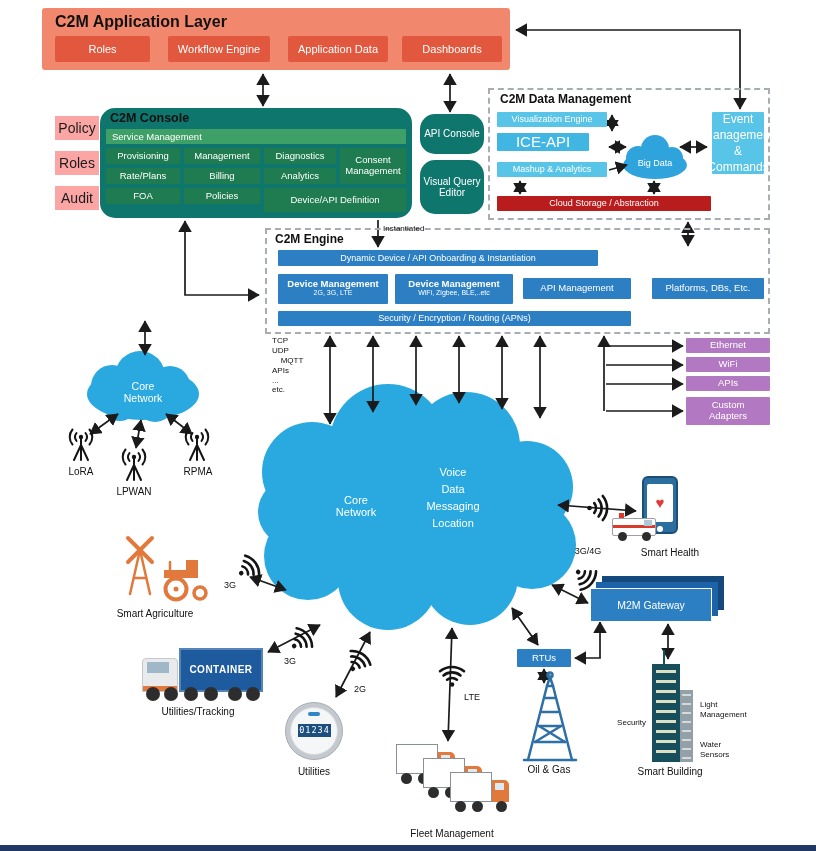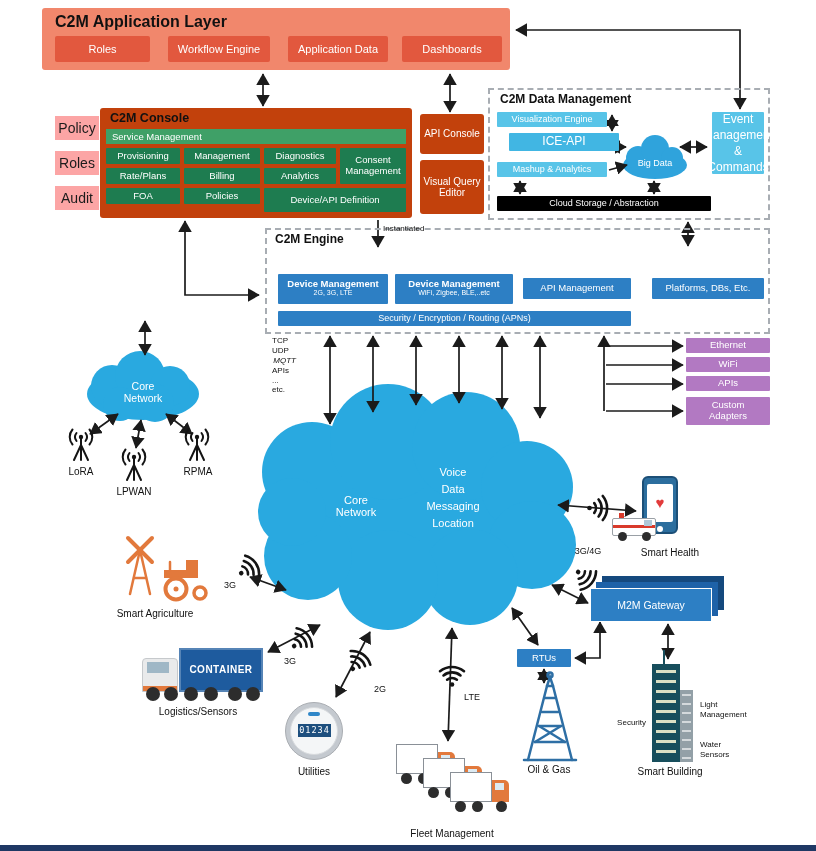--- a/index.html
+++ b/index.html
@@ -5,28 +5,28 @@
   html,body{margin:0;padding:0;background:#fff;}
   #canvas{position:relative;width:816px;height:851px;background:#fff;overflow:hidden;
           font-family:"Liberation Sans",sans-serif;}
   .n{position:absolute;box-sizing:border-box;}
   .flex{display:flex;align-items:center;justify-content:center;text-align:center;line-height:1.15;}
   .pre{white-space:pre-line;}
   .ttl{position:absolute;font-weight:bold;color:#111;}
   .lbl{position:absolute;color:#111;font-size:10px;text-align:center;line-height:1.2;}
   .sm8{font-size:8px;}
   .btn-red{background:#E2583E;color:#fff;font-size:11px;border-radius:2px;}
-  .grnbg{background:#c2410c;border-radius:3px;}
+  .grnbg{background:#0f766e;border-radius:15px;}
   .grnbtn{background:#1E7C50;color:#fff;font-size:9.5px;border-radius:1px;}
   .grnbar{background:#3FA067;color:#fff;font-size:9.5px;}
   .ltgrn{background:#fca5a5;color:#1c1c1c;font-size:14px;}
   .blu{background:#2D7FC4;color:#fff;border-radius:1px;}
   .ltblu{background:#58C4E8;color:#fff;border-radius:1px;}
   .ltblu2{background:#41B6E3;color:#fff;border-radius:1px;}
-  .ltblu3{background:#000000;color:#fff;border-radius:1px;}
+  .ltblu3{background:#b91c1c;color:#fff;border-radius:1px;}
   .pur{background:#B279C2;color:#fff;font-size:9.5px;border-radius:1px;}
   .dash{border:2px dashed #A8ADB3;}
   .cloudtxt{color:#fff;text-align:center;position:absolute;}
   svg{position:absolute;left:0;top:0;}
   .wheel{position:absolute;background:#2d2d2d;border-radius:50%;}
 </style>
 </head>
 <body>
 
 <div id="canvas">
@@ -182,45 +182,46 @@
     <div class="n flex grnbtn" style="left:84px;top:80px;width:76px;height:16px;">Policies</div>
     <div class="n flex grnbtn" style="left:164px;top:80px;width:142px;height:24px;">Device/API Definition</div>
   </div>
   <div class="n flex grnbg" style="left:420px;top:114px;width:64px;height:40px;color:#fff;font-size:10px;">API Console</div>
   <div class="n flex grnbg" style="left:420px;top:160px;width:64px;height:54px;color:#fff;font-size:10px;">Visual Query Editor</div>
 
   <div class="n dash" style="left:488px;top:88px;width:282px;height:132px;">
     <div class="ttl" style="left:10px;top:2px;font-size:12px;">C2M Data Management</div>
   </div>
   <div class="n flex ltblu" style="left:497px;top:112px;width:110px;height:15px;font-size:9px;">Visualization Engine</div>
-  <div class="n flex ltblu2" style="left:497px;top:133px;width:110px;height:18px;font-size:12px;margin-left:12px;">ICE-API</div>
+  <div class="n flex ltblu2" style="left:497px;top:133px;width:92px;height:18px;font-size:15px;">ICE-API</div>
   <div class="n flex ltblu" style="left:497px;top:162px;width:110px;height:15px;font-size:9px;">Mashup &amp; Analytics</div>
   <div class="n flex ltblu" style="left:712px;top:112px;width:52px;height:62px;font-size:12px;line-height:1.35;padding:2px;">Event Management &amp; Commands</div>
   <div class="n flex ltblu3" style="left:497px;top:196px;width:214px;height:15px;font-size:9px;">Cloud Storage / Abstraction</div>
   <div class="cloudtxt" style="left:628px;top:158px;width:54px;font-size:9px;">Big Data</div>
 
   <div class="n dash" style="left:265px;top:228px;width:505px;height:106px;">
     <div class="ttl" style="left:8px;top:2px;font-size:12px;">C2M Engine</div>
   </div>
   <div class="lbl" style="left:383px;top:224px;width:60px;font-size:8px;text-align:left;">Instantiated</div>
+  <div class="n flex blu" style="left:278px;top:250px;width:320px;height:16px;font-size:9px;">Dynamic Device / API Onboarding &amp; Instantiation</div>
   <div class="n blu" style="left:278px;top:274px;width:110px;height:30px;">
     <div style="text-align:center;font-weight:bold;font-size:9.5px;margin-top:4px;">Device Management</div>
     <div style="text-align:center;font-size:7px;">2G, 3G, LTE</div>
   </div>
   <div class="n blu" style="left:395px;top:274px;width:118px;height:30px;">
     <div style="text-align:center;font-weight:bold;font-size:9.5px;margin-top:4px;">Device Management</div>
     <div style="text-align:center;font-size:7px;">WiFi, Zigbee, BLE,..etc</div>
   </div>
   <div class="n flex blu" style="left:523px;top:278px;width:108px;height:21px;font-size:9.5px;">API Management</div>
   <div class="n flex blu" style="left:652px;top:278px;width:112px;height:21px;font-size:9.5px;">Platforms, DBs, Etc.</div>
   <div class="n flex blu" style="left:278px;top:311px;width:353px;height:15px;font-size:9px;">Security / Encryption / Routing (APNs)</div>
 
   <div class="lbl sm8" style="left:272px;top:336px;width:40px;text-align:left;">TCP</div>
   <div class="lbl sm8" style="left:272px;top:346px;width:40px;text-align:left;">UDP</div>
-  <div class="lbl sm8" style="left:256px;top:356px;width:40px;text-align:right;font-style:italic;">MQTT</div>
+  <div class="lbl sm8" style="left:272px;top:356px;width:40px;text-align:center;">MQTT</div>
   <div class="lbl sm8" style="left:272px;top:366px;width:40px;text-align:left;">APIs</div>
   <div class="lbl sm8" style="left:272px;top:376px;width:40px;text-align:left;">...</div>
   <div class="lbl sm8" style="left:272px;top:385px;width:40px;text-align:left;">etc.</div>
 
   <div class="n flex pur" style="left:686px;top:338px;width:84px;height:15px;">Ethernet</div>
   <div class="n flex pur" style="left:686px;top:357px;width:84px;height:15px;">WiFi</div>
   <div class="n flex pur" style="left:686px;top:376px;width:84px;height:15px;">APIs</div>
   <div class="n flex pur pre" style="left:686px;top:397px;width:84px;height:28px;">Custom
 Adapters</div>
 
@@ -232,38 +233,38 @@
 
   <div class="cloudtxt pre" style="left:312px;top:494px;width:88px;font-size:11px;">Core
 Network</div>
   <div class="cloudtxt pre" style="left:408px;top:464px;width:90px;font-size:11px;line-height:1.55;">Voice
 Data
 Messaging
 Location</div>
 
   <div class="lbl" style="left:218px;top:580px;width:24px;font-size:9px;">3G</div>
   <div class="lbl" style="left:278px;top:656px;width:24px;font-size:9px;">3G</div>
-  <div class="lbl" style="left:348px;top:684px;width:24px;font-size:9px;margin-left:20px;">2G</div>
+  <div class="lbl" style="left:348px;top:684px;width:24px;font-size:9px;">2G</div>
   <div class="lbl" style="left:458px;top:692px;width:28px;font-size:9px;">LTE</div>
   <div class="lbl" style="left:566px;top:546px;width:44px;font-size:9px;">3G/4G</div>
 
   <div class="lbl" style="left:100px;top:608px;width:110px;">Smart Agriculture</div>
 
   <div class="n" style="left:142px;top:658px;width:36px;height:34px;background:#E9EAEB;border:1px solid #c6c9cc;border-radius:4px 4px 0 0;">
     <div class="n" style="left:4px;top:3px;width:22px;height:11px;background:#9FB7C6;"></div>
     <div class="n" style="left:0;top:27px;width:34px;height:5px;background:#E2793C;"></div>
   </div>
   <div class="n flex" style="left:179px;top:648px;width:84px;height:44px;background:#1E5B9E;color:#fff;font-weight:bold;font-size:10px;letter-spacing:.5px;box-shadow:inset 0 0 0 2px rgba(255,255,255,.25);">CONTAINER</div>
   <div class="wheel" style="left:146px;top:687px;width:14px;height:14px;"></div>
   <div class="wheel" style="left:164px;top:687px;width:14px;height:14px;"></div>
   <div class="wheel" style="left:184px;top:687px;width:14px;height:14px;"></div>
   <div class="wheel" style="left:204px;top:687px;width:14px;height:14px;"></div>
   <div class="wheel" style="left:228px;top:687px;width:14px;height:14px;"></div>
   <div class="wheel" style="left:246px;top:687px;width:14px;height:14px;"></div>
-  <div class="lbl" style="left:138px;top:706px;width:120px;">Logistics/Sensors</div>
+  <div class="lbl" style="left:138px;top:706px;width:120px;">Utilities/Tracking</div>
 
   <div class="n" style="left:285px;top:702px;width:58px;height:58px;border-radius:50%;background:#C4C9CF;border:1px solid #a9adb2;"></div>
   <div class="n" style="left:290px;top:707px;width:48px;height:48px;border-radius:50%;background:#F4F6F7;border:1px solid #d7dadd;"></div>
   <div class="n" style="left:308px;top:712px;width:12px;height:4px;background:#2E86C8;border-radius:2px;"></div>
   <div class="n flex" style="left:298px;top:724px;width:33px;height:13px;background:#1D4F7E;color:#fff;font-family:'DejaVu Sans Mono',monospace;font-size:8.5px;letter-spacing:1px;">01234</div>
   <div class="lbl" style="left:284px;top:766px;width:60px;">Utilities</div>
 
   <div class="n" style="left:396px;top:744px;width:64px;height:44px;">
     <div class="n" style="left:0;top:0;width:42px;height:30px;background:#fff;border:1.5px solid #8A9097;"></div>
     <div class="n" style="left:42px;top:8px;width:17px;height:22px;background:#E2793C;border-radius:0 5px 0 0;"></div>

